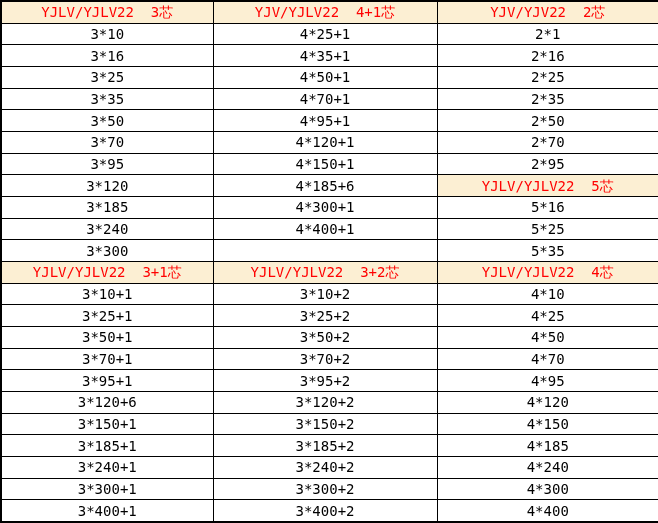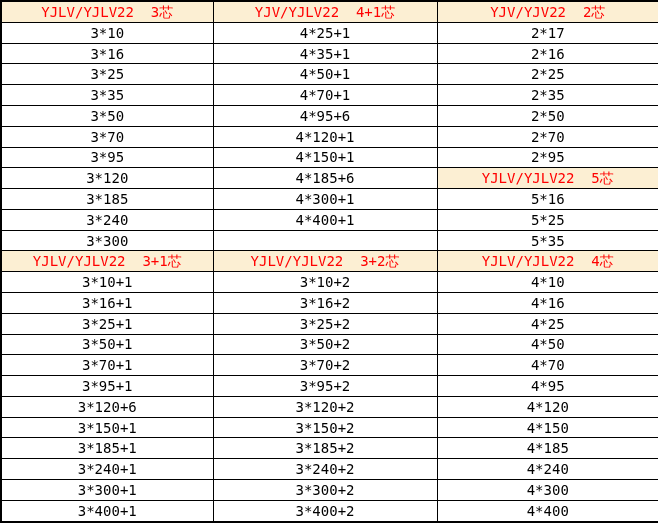--- a/index.html
+++ b/index.html
@@ -54,40 +54,40 @@
     </colgroup>
     <tbody>
         <tr>
           <td class="hdr">YJLV/YJLV22  3芯</td>
           <td class="hdr">YJV/YJLV22  4+1芯</td>
           <td class="hdr">YJV/YJV22  2芯</td>
         </tr>
         <tr>
           <td class="cell">3*10</td>
           <td class="cell">4*25+1</td>
-          <td class="cell">2*17</td>
+          <td class="cell">2*1</td>
         </tr>
         <tr>
           <td class="cell">3*16</td>
           <td class="cell">4*35+1</td>
           <td class="cell">2*16</td>
         </tr>
         <tr>
           <td class="cell">3*25</td>
           <td class="cell">4*50+1</td>
           <td class="cell">2*25</td>
         </tr>
         <tr>
           <td class="cell">3*35</td>
           <td class="cell">4*70+1</td>
           <td class="cell">2*35</td>
         </tr>
         <tr>
           <td class="cell">3*50</td>
-          <td class="cell">4*95+6</td>
+          <td class="cell">4*95+1</td>
           <td class="cell">2*50</td>
         </tr>
         <tr>
           <td class="cell">3*70</td>
           <td class="cell">4*120+1</td>
           <td class="cell">2*70</td>
         </tr>
         <tr>
           <td class="cell">3*95</td>
           <td class="cell">4*150+1</td>
@@ -115,25 +115,20 @@
         </tr>
         <tr>
           <td class="hdr">YJLV/YJLV22  3+1芯</td>
           <td class="hdr">YJLV/YJLV22  3+2芯</td>
           <td class="hdr">YJLV/YJLV22  4芯</td>
         </tr>
         <tr>
           <td class="cell">3*10+1</td>
           <td class="cell">3*10+2</td>
           <td class="cell">4*10</td>
-        </tr>
-        <tr>
-          <td class="cell">3*16+1</td>
-          <td class="cell">3*16+2</td>
-          <td class="cell">4*16</td>
         </tr>
         <tr>
           <td class="cell">3*25+1</td>
           <td class="cell">3*25+2</td>
           <td class="cell">4*25</td>
         </tr>
         <tr>
           <td class="cell">3*50+1</td>
           <td class="cell">3*50+2</td>
           <td class="cell">4*50</td>

